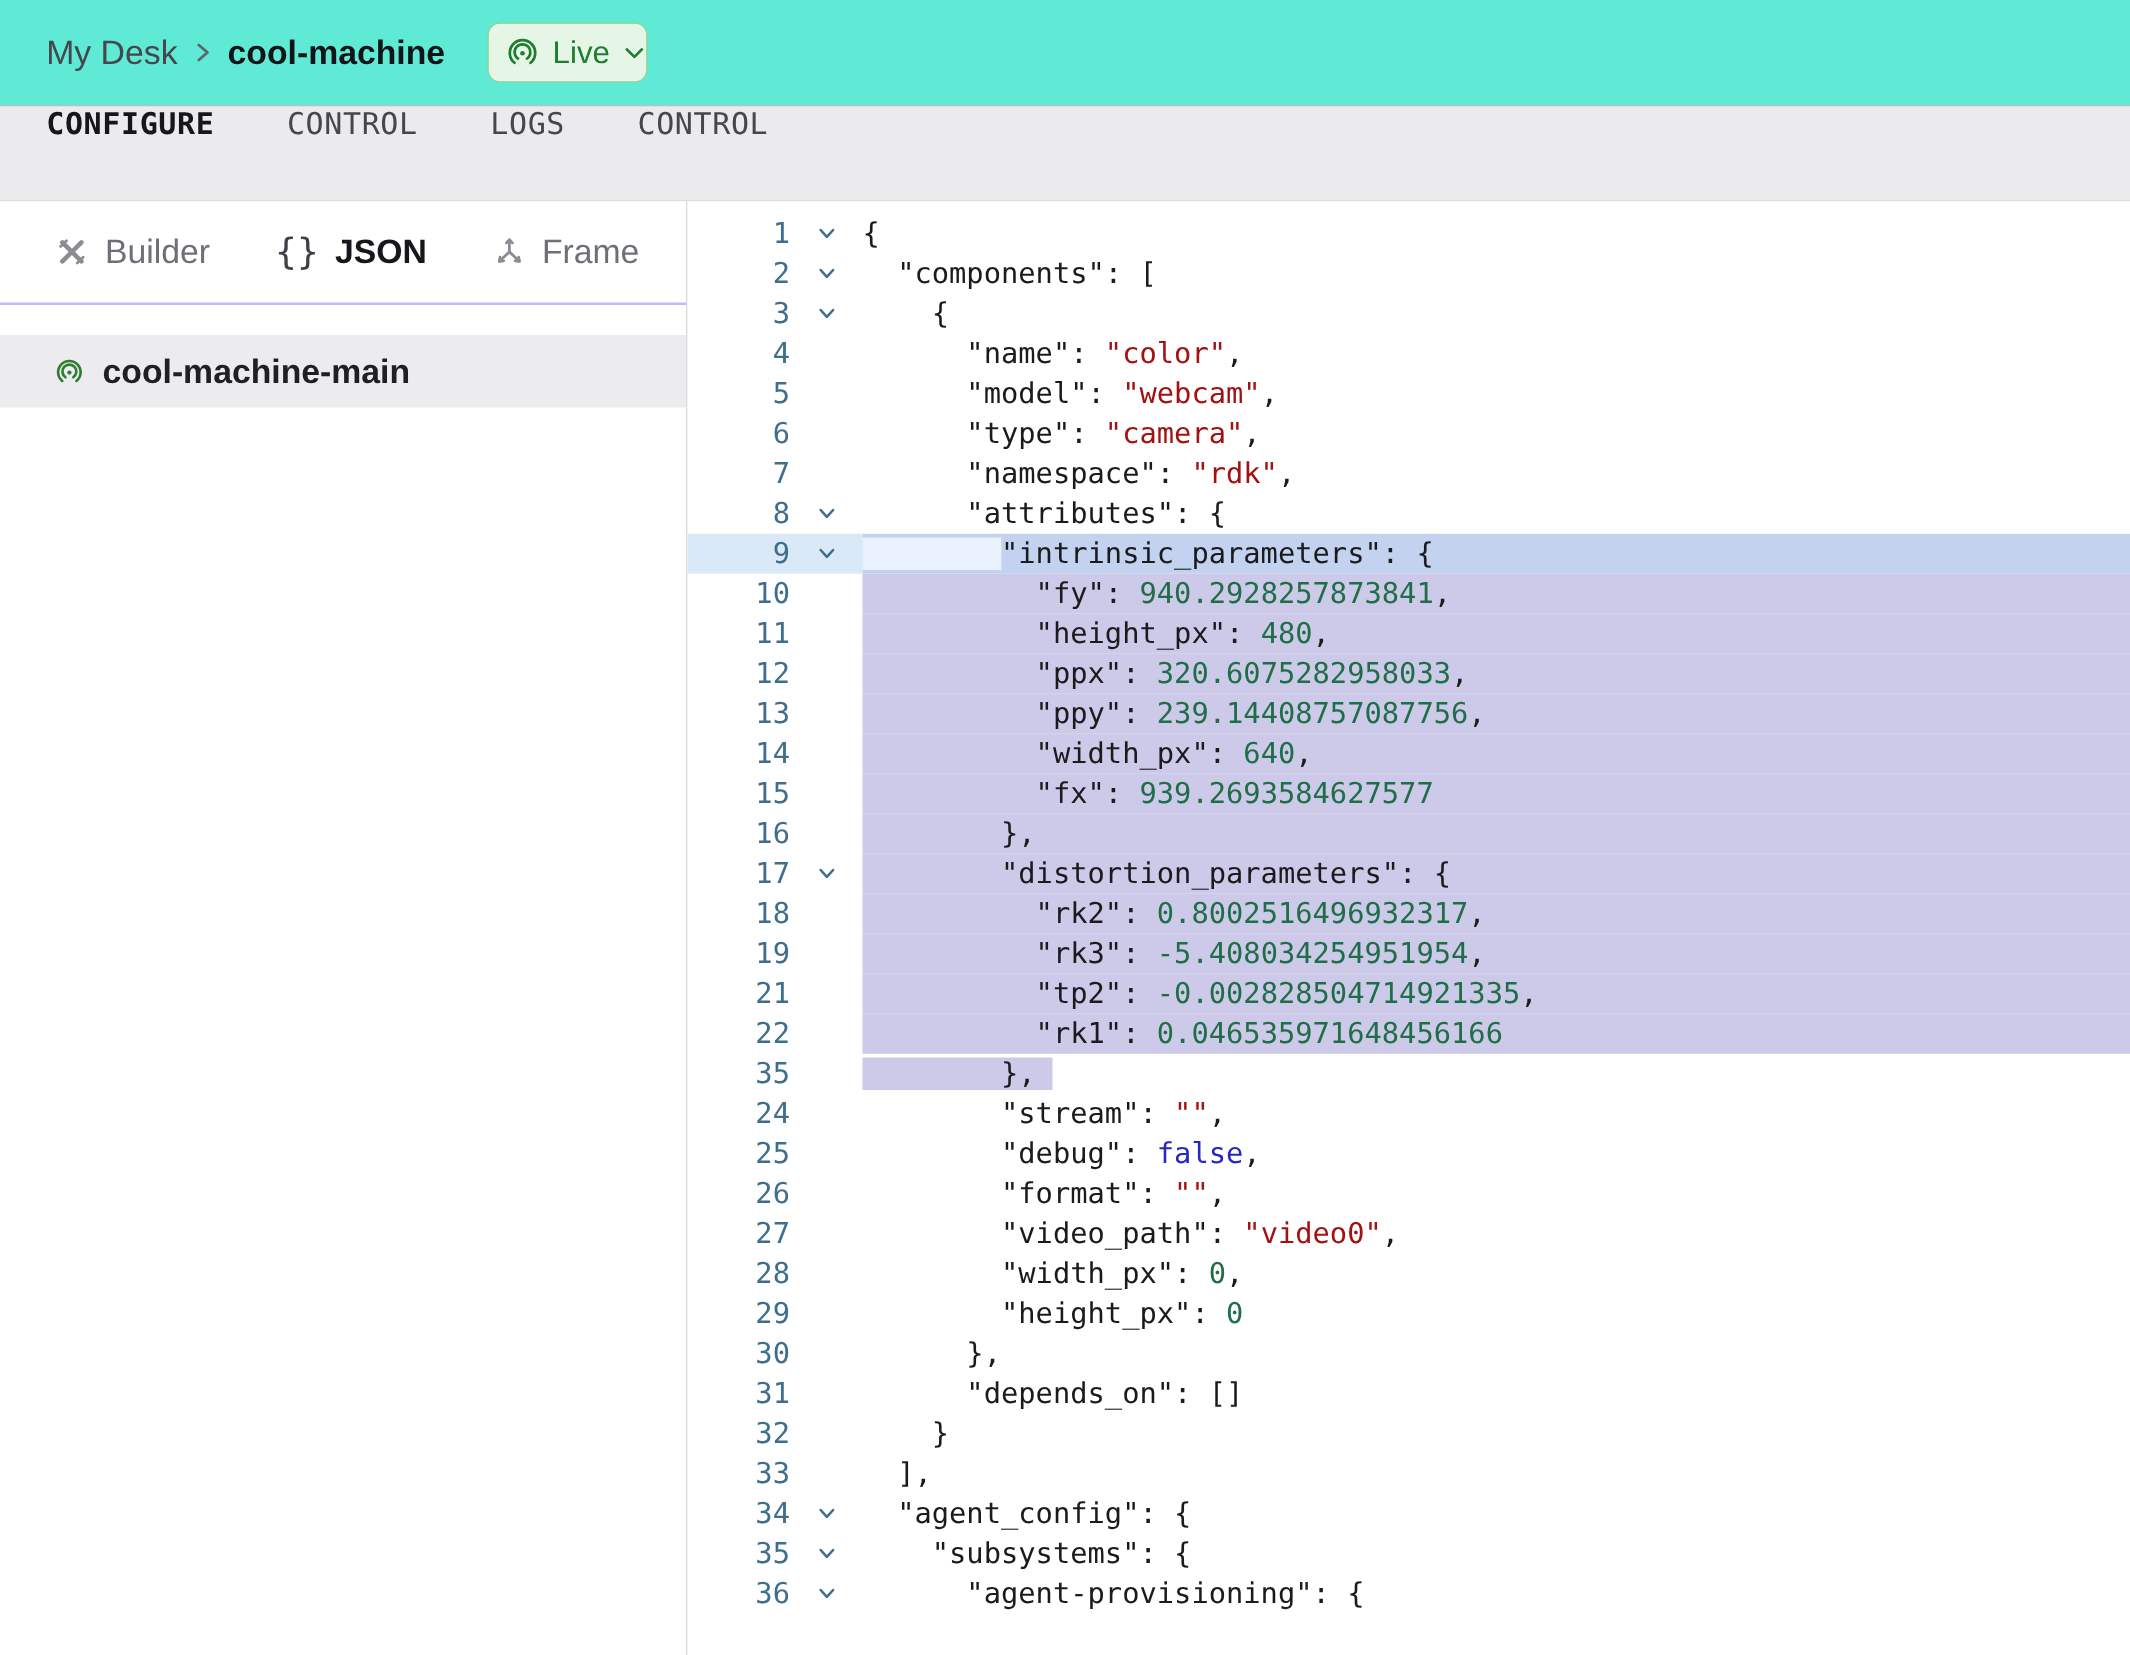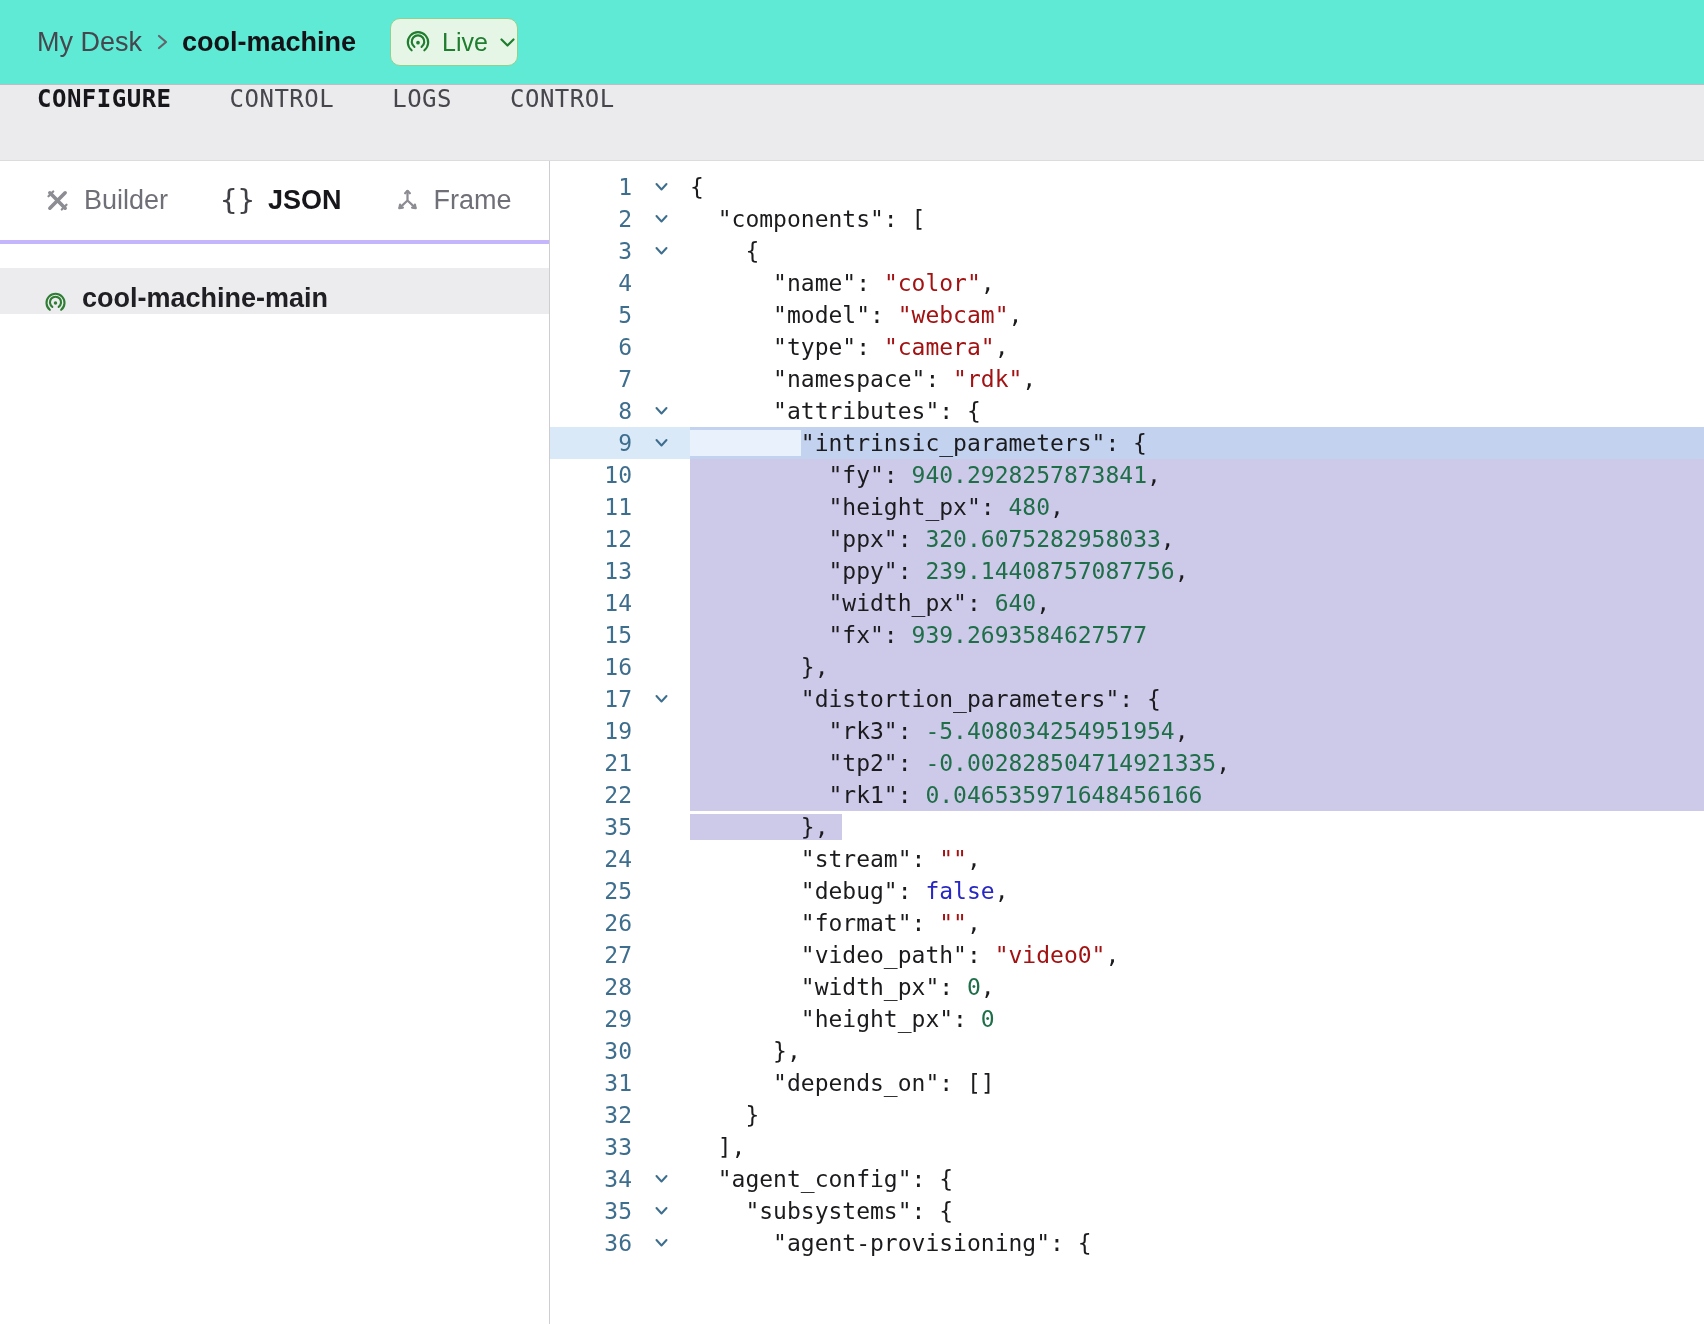--- a/index.html
+++ b/index.html
@@ -31,32 +31,32 @@
     font-family:"DejaVu Sans Mono", monospace; font-size:24px;
   }
   .tab { color:#46464d; letter-spacing:0.5px; cursor:pointer; white-space:nowrap; }
   .tab.active { color:#17171b; font-weight:700; }
 
   
   .page-body { display:flex; height:1163px; }
 
   .sidebar { width:550px; flex:none; border-right:1px solid #cdcdd2; background:#fff; }
   .modes {
-    height:83px; border-bottom:4px solid #c4b5fd;
+    height:83px; border-bottom:2px solid #c4b5fd;
     display:flex; align-items:center; padding-left:44px; gap:52px;
   }
   .mode { display:flex; align-items:center; gap:13px; font-size:27px; color:#6f6f77; cursor:pointer; white-space:nowrap; }
   .mode .micon { color:#8c8c93; display:flex; align-items:center; }
   .mode.active { color:#17171b; font-weight:700; }
   .mode.active .micon { color:#3f3f46; }
   .brace-icon { font-family:"DejaVu Sans Mono", monospace; font-size:29px; font-weight:500; line-height:1; }
 
   .machine-row {
-    margin-top:24px; height:46px; background:#ececef;
-    display:flex; align-items:flex-end; padding-left:44px; gap:15px; cursor:pointer;
+    margin-top:24px; height:58px; background:#ececef;
+    display:flex; align-items:center; padding-left:44px; gap:15px; cursor:pointer;
   }
   .machine-icon { color:#2e7d32; display:flex; }
   .machine-label { font-size:27px; font-weight:700; color:#202024; }
 
   
   .editor {
     flex:1; padding-top:10px; background:#fff; overflow:hidden;
     font-family:"DejaVu Sans Mono", monospace; font-size:23px; line-height:32px;
   }
   .cl { display:flex; height:32px; }
@@ -261,20 +261,25 @@
         <div class="cl full">
           <div class="g">17</div>
           <div class="f">
             <svg width="15" height="10" viewBox="0 0 15 10">
               <polyline points="2.5,2 7.5,7.5 12.5,2" fill="none" stroke="#3e6e8e" stroke-width="2" stroke-linecap="round" stroke-linejoin="round"></polyline>
             </svg>
           </div>
           <div class="c">        <span>"distortion_parameters": {</span></div>
         </div>
         <div class="cl full">
+          <div class="g">18</div>
+          <div class="f"></div>
+          <div class="c">          <span>"rk2": </span><span class="tok-n">0.8002516496932317</span><span>,</span></div>
+        </div>
+        <div class="cl full">
           <div class="g">19</div>
           <div class="f"></div>
           <div class="c">          <span>"rk3": </span><span class="tok-n">-5.408034254951954</span><span>,</span></div>
         </div>
         <div class="cl full">
           <div class="g">21</div>
           <div class="f"></div>
           <div class="c">          <span>"tp2": </span><span class="tok-n">-0.002828504714921335</span><span>,</span></div>
         </div>
         <div class="cl full">

